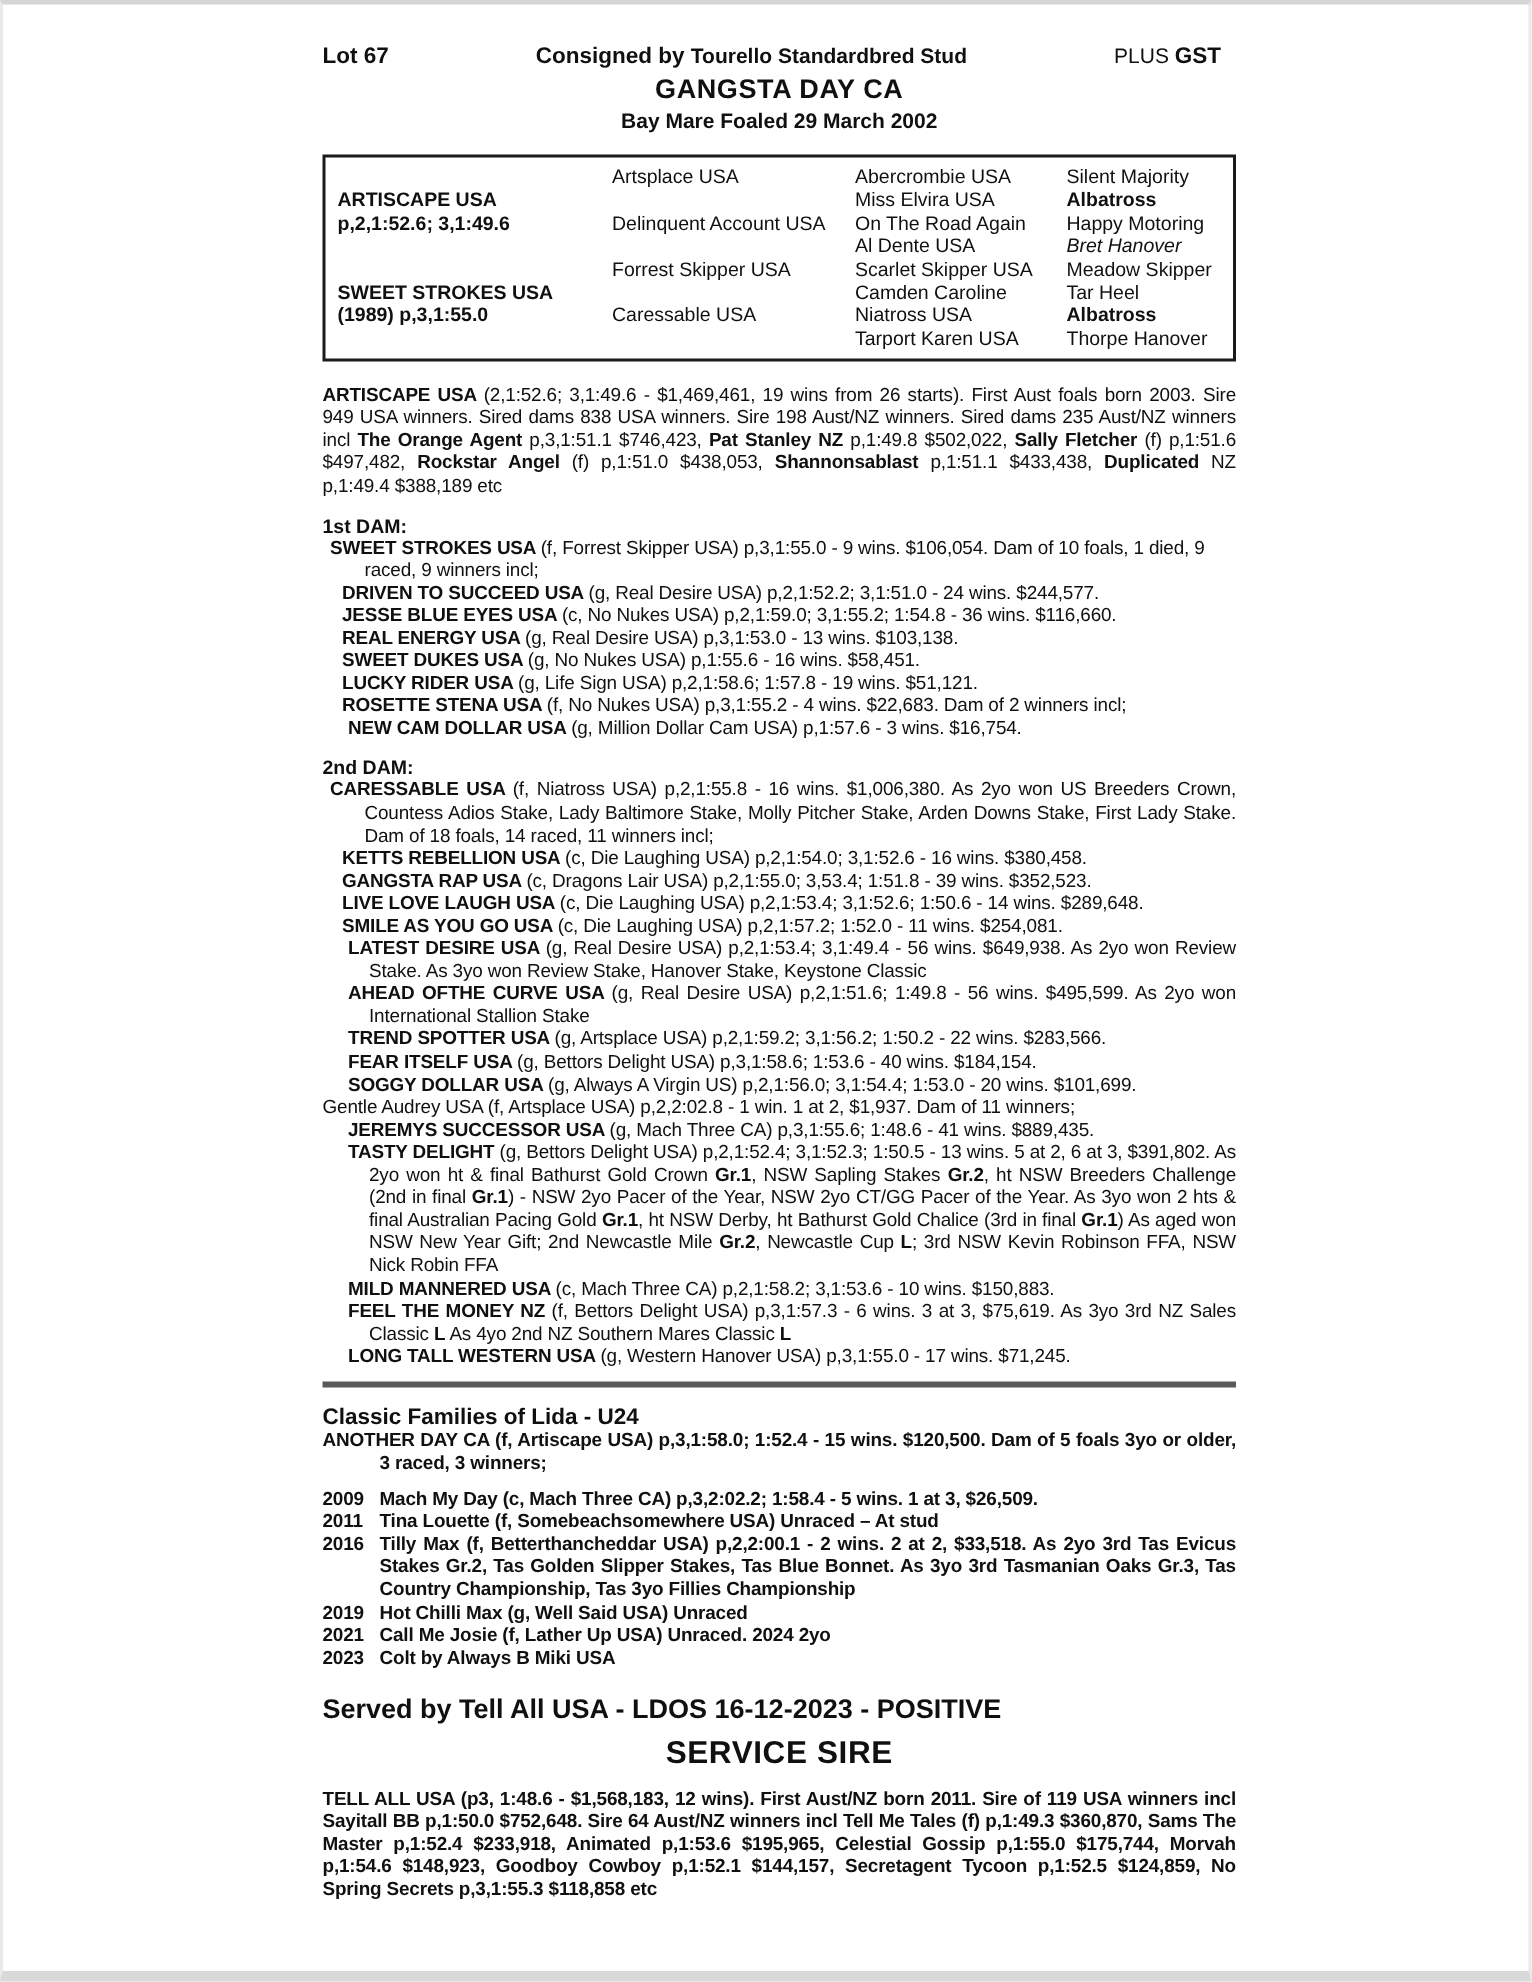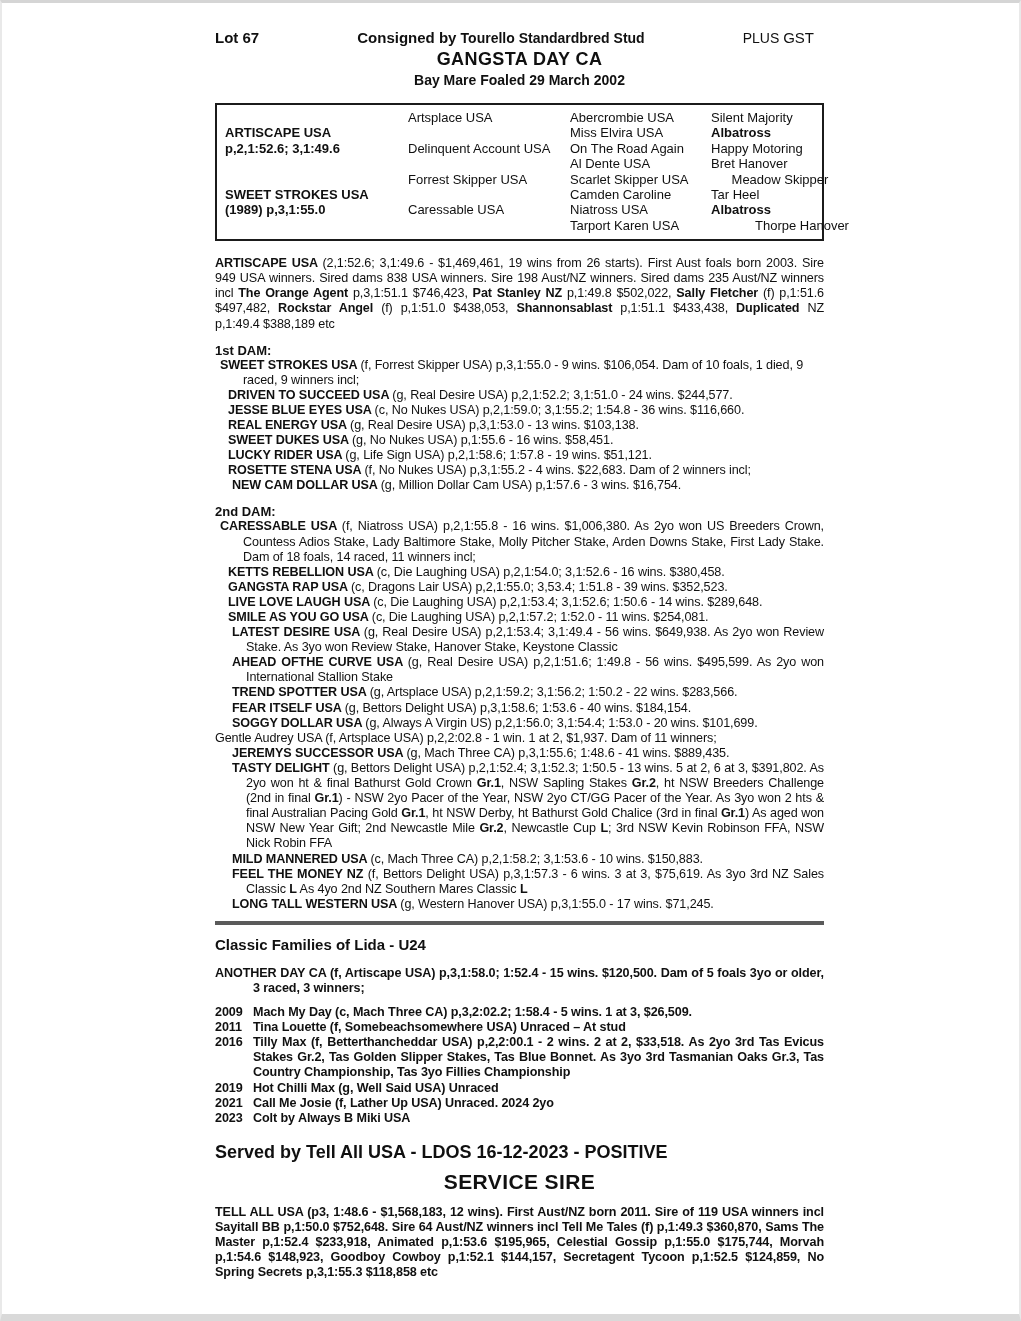--- a/index.html
+++ b/index.html
@@ -14,21 +14,21 @@
   .b{font-weight:700;}
   .j{text-align:justify;}
 
   
   .hrow{display:flex;align-items:flex-start;margin-top:26px;font-size:15px;}
   .lot{font-weight:700;flex:none;}
   .consigned{flex:1;text-align:center;}
   .consigned .prefix{font-weight:700;font-size:15px;}
   .consigned .who{font-weight:700;font-size:14px;}
   .gstwrap{flex:none;font-size:14px;margin-right:10px;}
-  .gstwrap .gst{font-weight:400;font-size:15px;}
+  .gstwrap .gst{font-weight:700;font-size:15px;}
   .hname{text-align:center;font-weight:700;font-size:18px;margin-top:3px;letter-spacing:.4px;}
   .hfoal{text-align:center;font-weight:700;font-size:14px;margin-top:2px;}
 
   
   .ptable{
     margin-top:15px;width:609px;box-sizing:border-box;
     border:2px solid #1b1b1b;
     display:grid;grid-template-columns:183px 162px 141px auto;grid-auto-rows:15.4px;
     padding:5px 4px 6px 8px;font-size:13px;line-height:15.4px;
   }
@@ -38,21 +38,21 @@
   .para,.entry,.prow,.mare{font-size:12.6px;line-height:15.1px;letter-spacing:-0.1px;margin:0;}
   #sirePara{margin-top:15px;}
   .damhead{font-weight:700;font-size:13px;margin-top:11px;}
   .entry{margin:0;}
   .e0{padding-left:24px;text-indent:-24px;}
   .e1{margin-left:5px;padding-left:23px;text-indent:-23px;}
   .e2{margin-left:13px;padding-left:23px;text-indent:-23px;}
   .e3{margin-left:23px;padding-left:8px;text-indent:-14px;}
   .divider{height:4px;background:#5a5a5a;margin-top:9px;}
   .famhead{font-weight:700;font-size:15px;margin-top:11px;}
-  .mare{font-weight:700;padding-left:38px;text-indent:-38px;margin-top:13px;}
+  .mare{font-weight:700;padding-left:38px;text-indent:-38px;}
   #progeny{margin-top:9px;}
   .prow{display:flex;font-weight:700;}
   .prow .year{width:38px;flex:none;}
   .prow .ptext{flex:1;}
   .served{font-weight:700;font-size:18px;margin-top:16px;}
   .svchead{font-weight:700;font-size:21px;text-align:center;margin-top:7px;letter-spacing:.4px;}
   #svcPara{margin-top:11px;font-weight:700;}
 </style>
 </head>
 <body>
@@ -88,25 +88,25 @@
       <div class="cell" style="grid-area: 2 / 3;">Miss Elvira USA</div>
       <div class="cell" style="grid-area: 3 / 3;">On The Road Again</div>
       <div class="cell" style="grid-area: 4 / 3;">Al Dente USA</div>
       <div class="cell" style="grid-area: 5 / 3;">Scarlet Skipper USA</div>
       <div class="cell" style="grid-area: 6 / 3;">Camden Caroline</div>
       <div class="cell" style="grid-area: 7 / 3;">Niatross USA</div>
       <div class="cell" style="grid-area: 8 / 3;">Tarport Karen USA</div>
       <div class="cell" style="grid-area: 1 / 4;">Silent Majority</div>
       <div class="cell b" style="grid-area: 2 / 4;">Albatross</div>
       <div class="cell" style="grid-area: 3 / 4;">Happy Motoring</div>
-      <div class="cell" style="grid-area: 4 / 4;">Bret Hanover</div>
-      <div class="cell" style="grid-area: 5 / 4; text-align: center;">Meadow Skipper</div>
+      <div class="cell" style="grid-area: 4 / 4; font-style: italic;">Bret Hanover</div>
+      <div class="cell" style="grid-area: 5 / 4;">Meadow Skipper</div>
       <div class="cell" style="grid-area: 6 / 4;">Tar Heel</div>
       <div class="cell b" style="grid-area: 7 / 4;">Albatross</div>
-      <div class="cell" style="grid-area: 8 / 4; margin-left: 44px;">Thorpe Hanover</div>
+      <div class="cell" style="grid-area: 8 / 4;">Thorpe Hanover</div>
     </div>
 
   <p class="para j" id="sirePara"><span class="b">ARTISCAPE USA </span><span>(2,1:52.6; 3,1:49.6 - $1,469,461, 19 wins from 26 starts). First Aust foals born 2003. Sire 949 USA winners. Sired dams 838 USA winners. Sire 198 Aust/NZ winners. Sired dams 235 Aust/NZ winners incl </span><span class="b">The Orange Agent</span><span> p,3,1:51.1 $746,423, </span><span class="b">Pat Stanley NZ</span><span> p,1:49.8 $502,022, </span><span class="b">Sally Fletcher</span><span> (f) p,1:51.6 $497,482, </span><span class="b">Rockstar Angel</span><span> (f) p,1:51.0 $438,053, </span><span class="b">Shannonsablast</span><span> p,1:51.1 $433,438, </span><span class="b">Duplicated</span><span> NZ p,1:49.4 $388,189 etc</span></p>
 
   <div class="damhead">1st DAM:</div>
   <div id="dam1">
       <p class="entry e1"><span class="b">SWEET STROKES USA </span><span>(f, Forrest Skipper USA) p,3,1:55.0 - 9 wins. $106,054. Dam of 10 foals, 1 died, 9 raced, 9 winners incl;</span></p>
       <p class="entry e2"><span class="b">DRIVEN TO SUCCEED USA </span><span>(g, Real Desire USA) p,2,1:52.2; 3,1:51.0 - 24 wins. $244,577.</span></p>
       <p class="entry e2"><span class="b">JESSE BLUE EYES USA </span><span>(c, No Nukes USA) p,2,1:59.0; 3,1:55.2; 1:54.8 - 36 wins. $116,660.</span></p>
       <p class="entry e2"><span class="b">REAL ENERGY USA </span><span>(g, Real Desire USA) p,3,1:53.0 - 13 wins. $103,138.</span></p>

